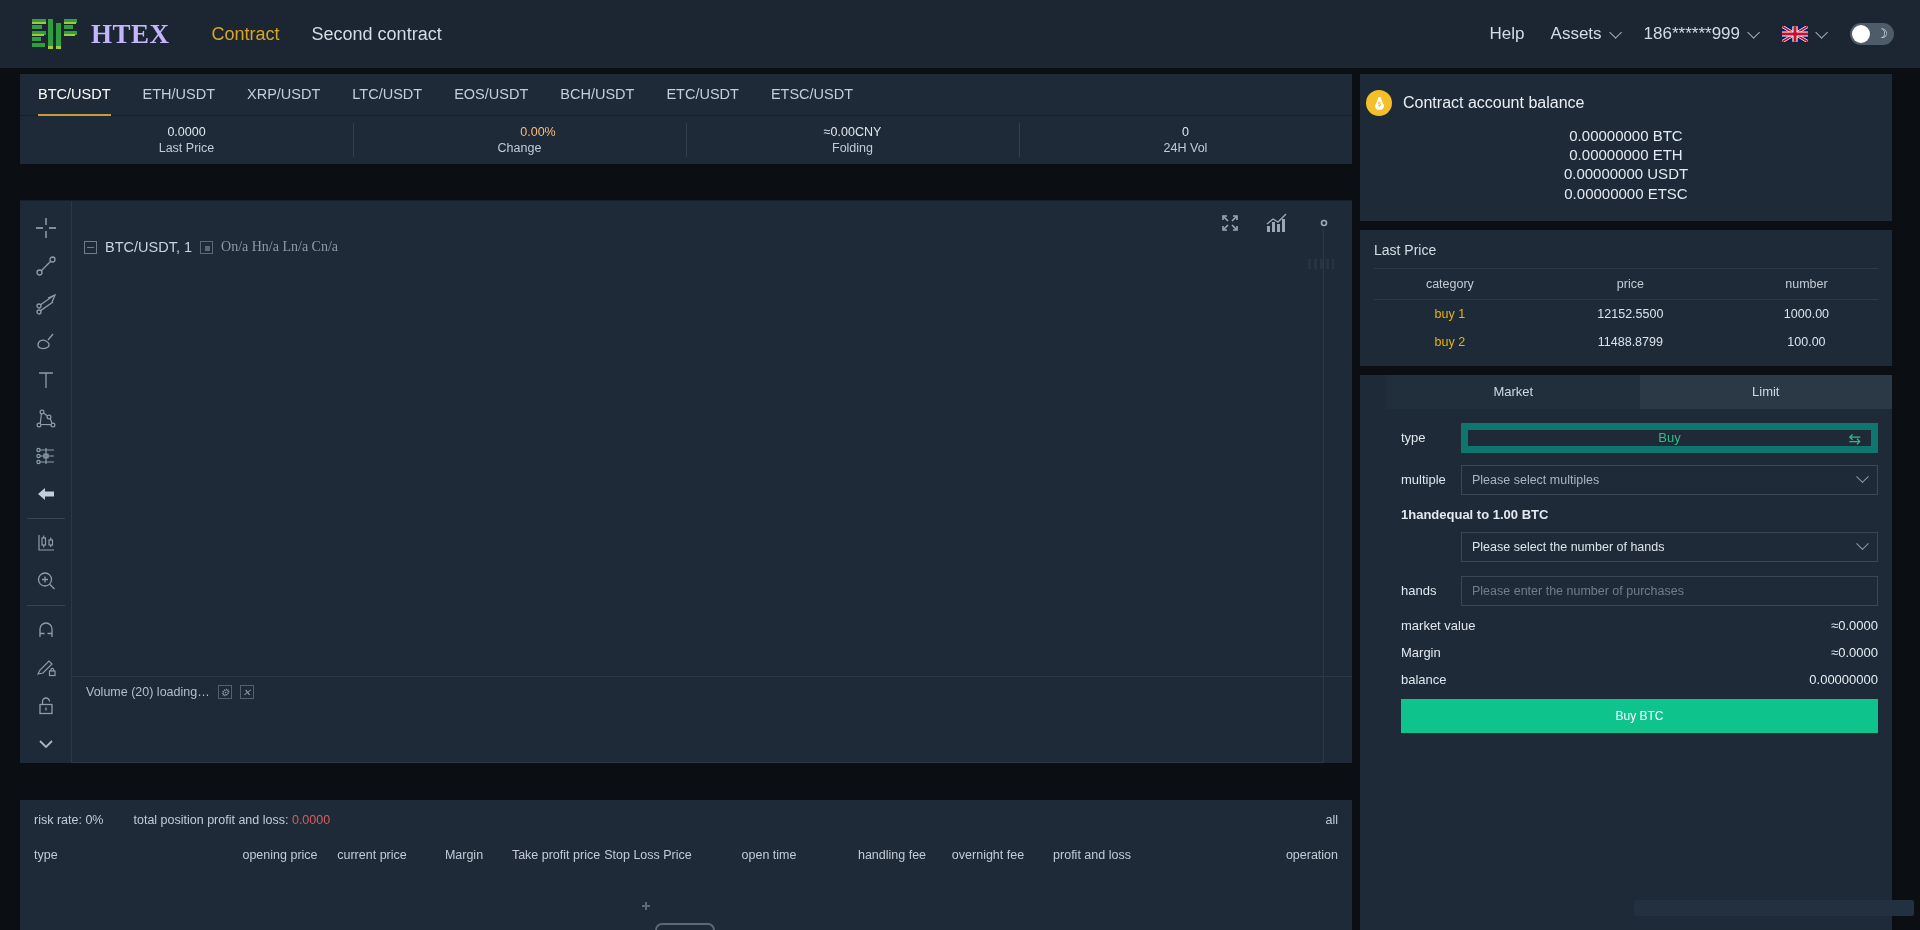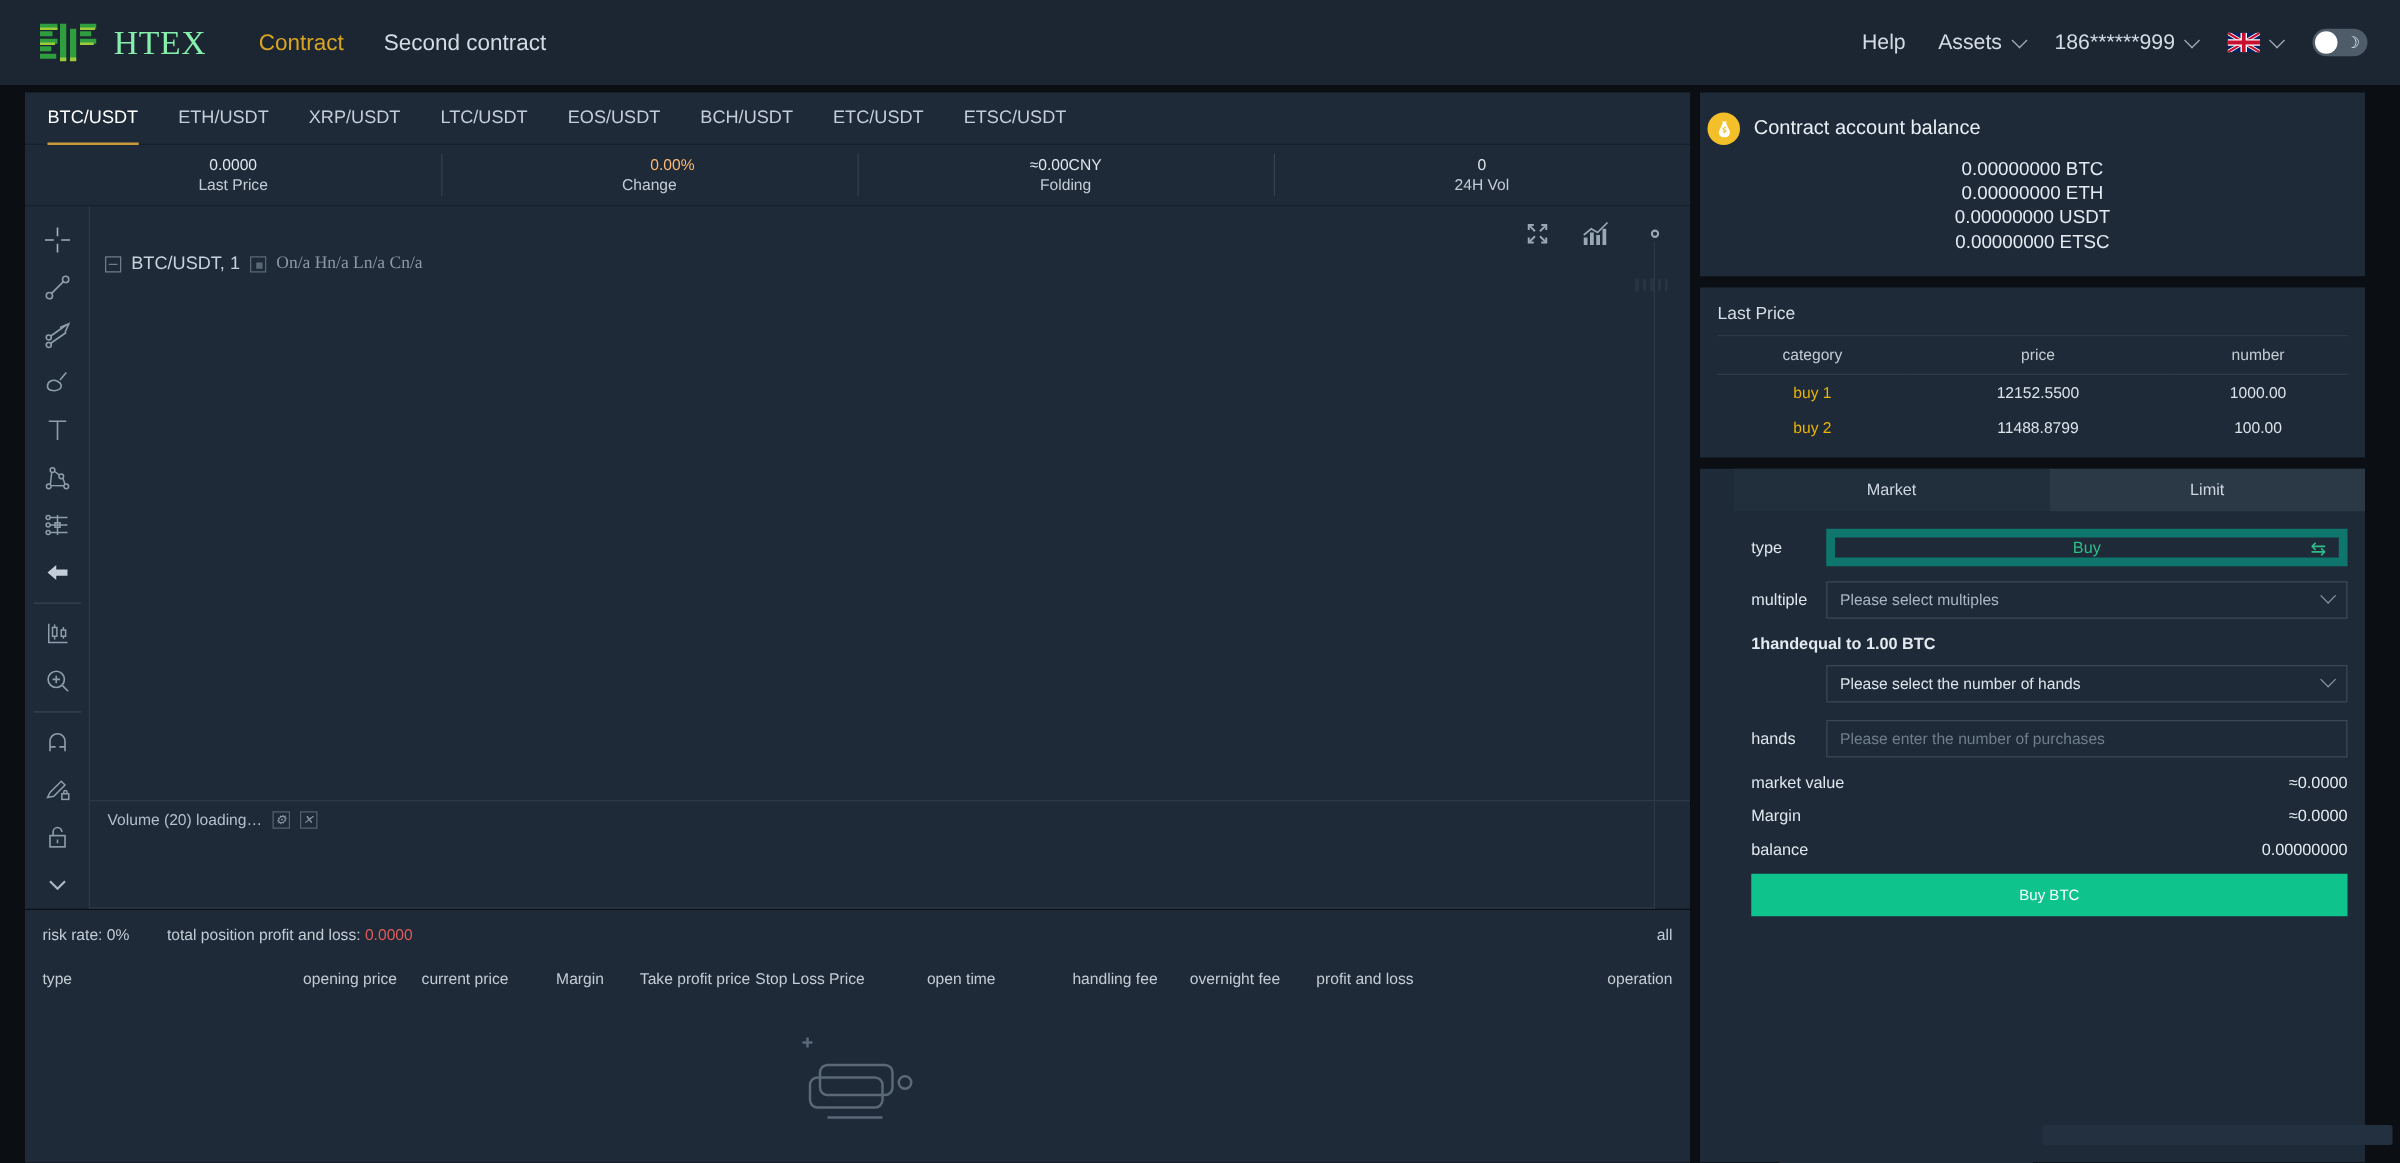--- a/index.html
+++ b/index.html
@@ -13,38 +13,38 @@
   }
 
   
   .topnav {
     height:68px; background:#1b2632;
     display:flex; align-items:center;
     padding:0 26px 0 30px;
   }
   .logo-wrap { display:flex; align-items:center; gap:9px; margin-right:42px; }
   .logo-mark { width:52px; height:38px; position:relative; }
-  .logo-text { font-family:"Liberation Serif", serif; font-size:27px; font-weight:normal; color:#86efac; letter-spacing:.5px; }
+  .logo-text { font-family:"Liberation Serif", serif; font-size:27px; font-weight:bold; color:#c4b5fd; letter-spacing:.5px; }
   .nav-links { display:flex; align-items:center; gap:32px; }
   .nav-link { font-size:18px; color:#d3dce5; cursor:pointer; }
   .nav-link.active { color:#d9a521; }
   .nav-right { margin-left:auto; display:flex; align-items:center; gap:26px; }
   .nav-item { display:flex; align-items:center; gap:7px; font-size:17px; color:#d3dce5; cursor:pointer; }
   .caret { display:inline-block; width:9px; height:9px; border-right:1.6px solid #9fadba; border-bottom:1.6px solid #9fadba; transform:rotate(45deg) translateY(-3px); }
   .flag { width:26px; height:16px; border-radius:1px; overflow:hidden; }
   .toggle {
     width:44px; height:22px; border-radius:11px; background:#4e5b68;
     display:flex; align-items:center; padding:2px; cursor:pointer; position:relative;
   }
   .toggle .knob { width:18px; height:18px; border-radius:50%; background:#fff; }
   .toggle .moon { position:absolute; right:6px; top:3px; font-size:13px; color:#e8eef4; line-height:16px; }
 
   
   .main { display:flex; gap:8px; padding:6px 8px 0 20px; height:862px; }
-  .left-col { width:1332px; display:flex; flex-direction:column; }
+  .left-col { width:1332px; display:flex; flex-direction:column;gap:36px; }
   .right-col { width:532px; display:flex; flex-direction:column; gap:9px; }
 
   .panel { background:#1e2a38; }
 
   
   .pair-tabs { display:flex; align-items:center; height:42px; padding:0 18px; gap:32px; border-bottom:1px solid #16202b; }
   .pair-tab { font-size:14.5px; color:#c5ced8; cursor:pointer; height:42px; display:flex; align-items:center; border-bottom:2px solid transparent; }
   .pair-tab.active { color:#fff; border-bottom-color:#c89a3c; }
 
   

